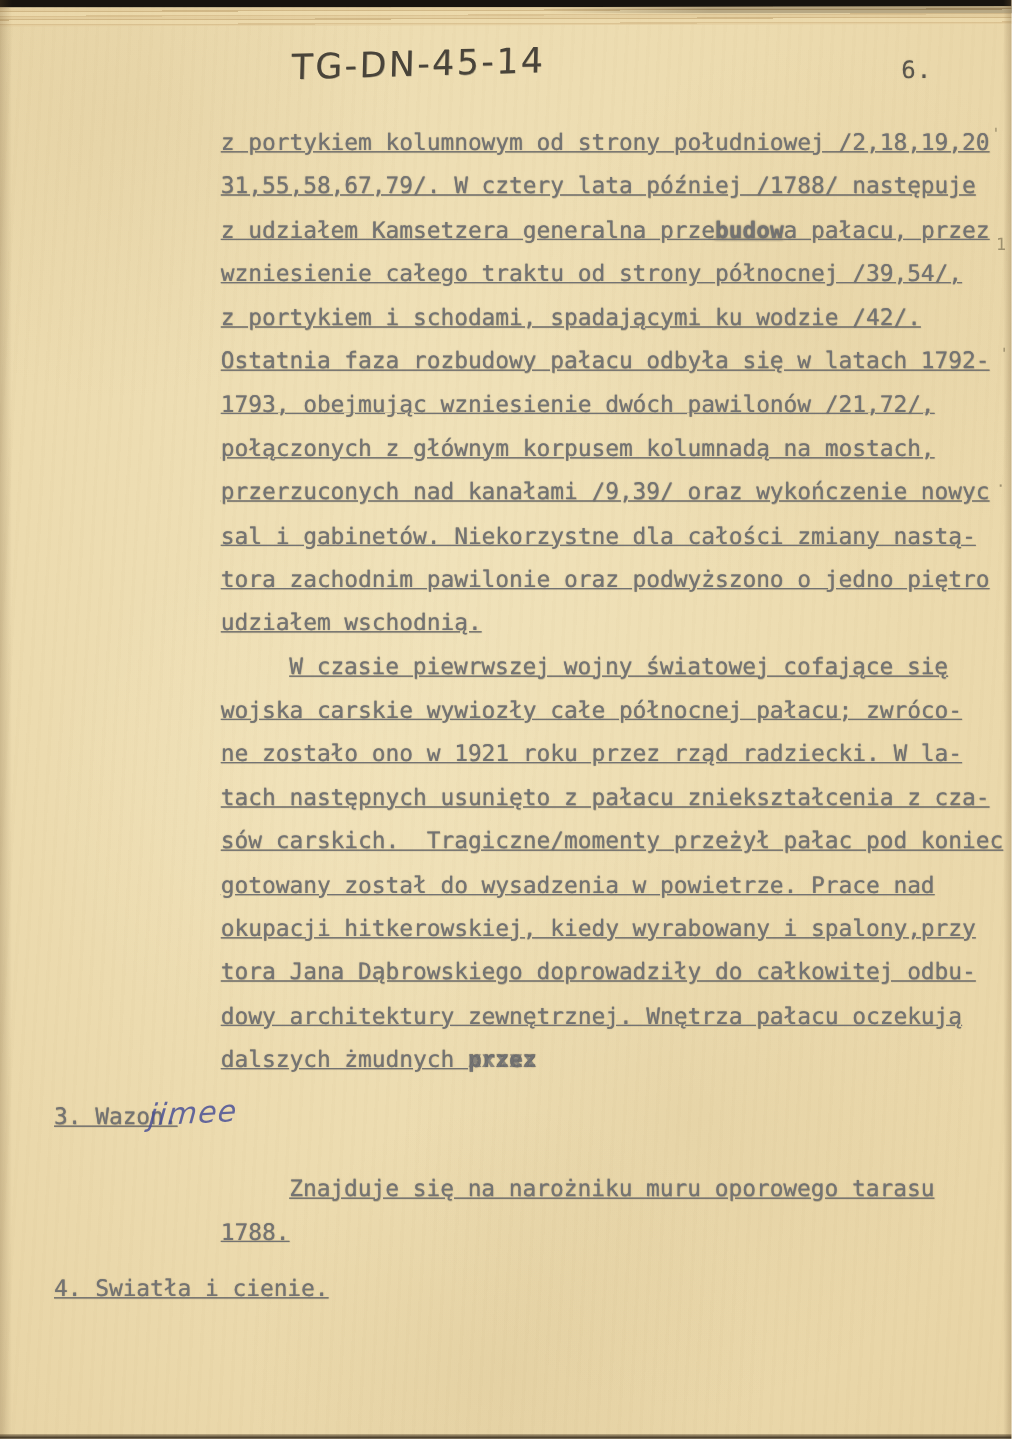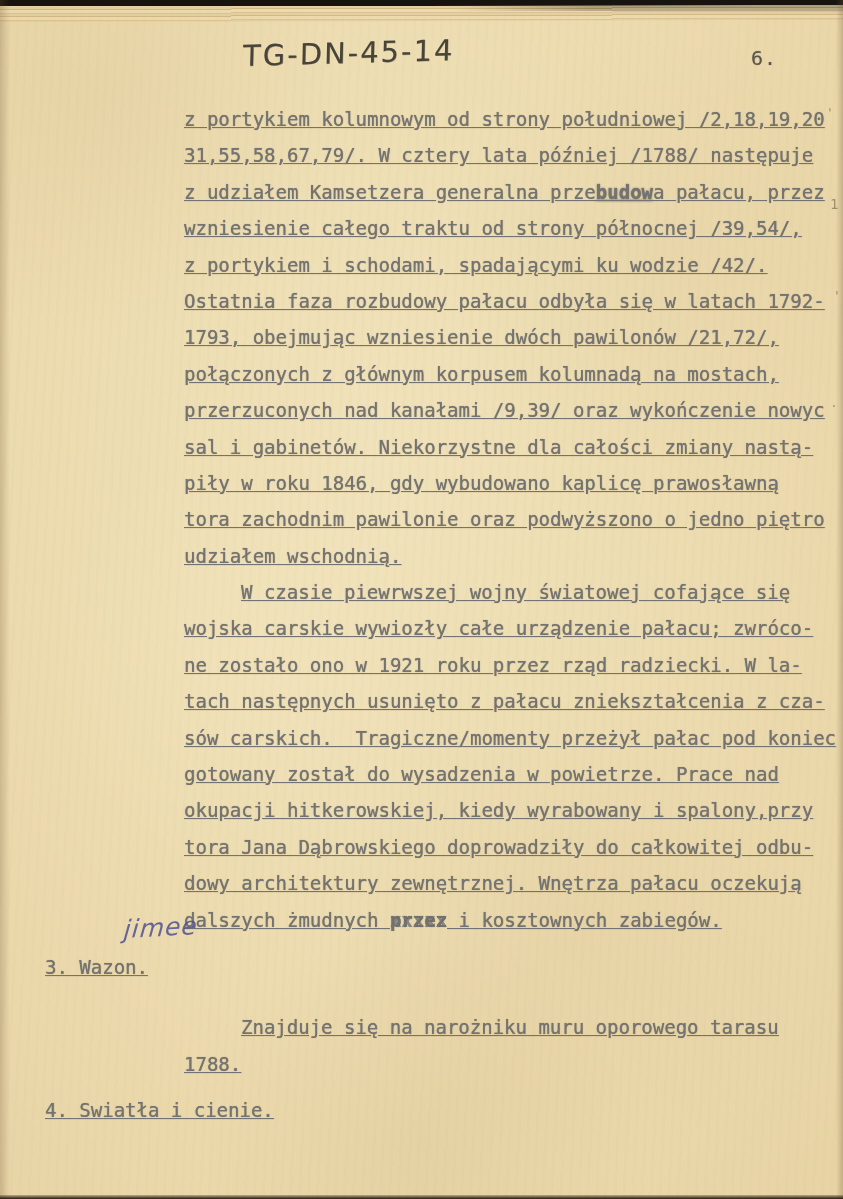--- a/index.html
+++ b/index.html
@@ -95,36 +95,35 @@
     </div>
   <div class="tline"><span>z udziałem Kamsetzera generalna prze</span><span class="ovst">budow</span><span>a pałacu, przez</span></div>
   <div>
       <div class="tline">wzniesienie całego traktu od strony północnej /39,54/,</div>
       <div class="tline">z portykiem i schodami, spadającymi ku wodzie /42/.</div>
       <div class="tline">Ostatnia faza rozbudowy pałacu odbyła się w latach 1792-</div>
       <div class="tline">1793, obejmując wzniesienie dwóch pawilonów /21,72/,</div>
       <div class="tline">połączonych z głównym korpusem kolumnadą na mostach,</div>
       <div class="tline">przerzuconych nad kanałami /9,39/ oraz wykończenie nowyc</div>
       <div class="tline">sal i gabinetów. Niekorzystne dla całości zmiany nastą-</div>
-      <div class="tline">piły w roku 1846, gdy wybudowano kaplicę prawosławną</div>
       <div class="tline">tora zachodnim pawilonie oraz podwyższono o jedno piętro</div>
       <div class="tline">udziałem wschodnią.</div>
     </div>
   <div class="tline indent1">W czasie piewrwszej wojny światowej cofające się</div>
   <div>
-      <div class="tline">wojska carskie wywiozły całe urządzenie pałacu; zwróco-</div>
+      <div class="tline">wojska carskie wywiozły całe północnej pałacu; zwróco-</div>
       <div class="tline">ne zostało ono w 1921 roku przez rząd radziecki. W la-</div>
       <div class="tline">tach następnych usunięto z pałacu zniekształcenia z cza-</div>
       <div class="tline">sów carskich.  Tragiczne/momenty przeżył pałac pod koniec</div>
       <div class="tline">gotowany został do wysadzenia w powietrze. Prace nad</div>
       <div class="tline">okupacji hitkerowskiej, kiedy wyrabowany i spalony,przy</div>
       <div class="tline">tora Jana Dąbrowskiego doprowadziły do całkowitej odbu-</div>
       <div class="tline">dowy architektury zewnętrznej. Wnętrza pałacu oczekują</div>
     </div>
-  <div class="tline"><span>dalszych żmudnych </span><span class="struck"><span>przez</span><span class="xover">xxxxx</span></span><span> i kosztownych zabiegów.</span></div>
+  <div class="tline"><span>dalszych żmudnych </span><span class="struck"><span>przez</span><span class="xover">xxxxx</span></span></div>
   <div class="tline heading">3. Wazon.</div>
   <div class="tline indent2">Znajduje się na narożniku muru oporowego tarasu</div>
   <div>
       <div class="tline">1788.</div>
     </div>
   <div class="tline heading sec4">4. Swiatła i cienie.</div>
 </div>
 
 <div class="margin-note">jimee</div>
 

